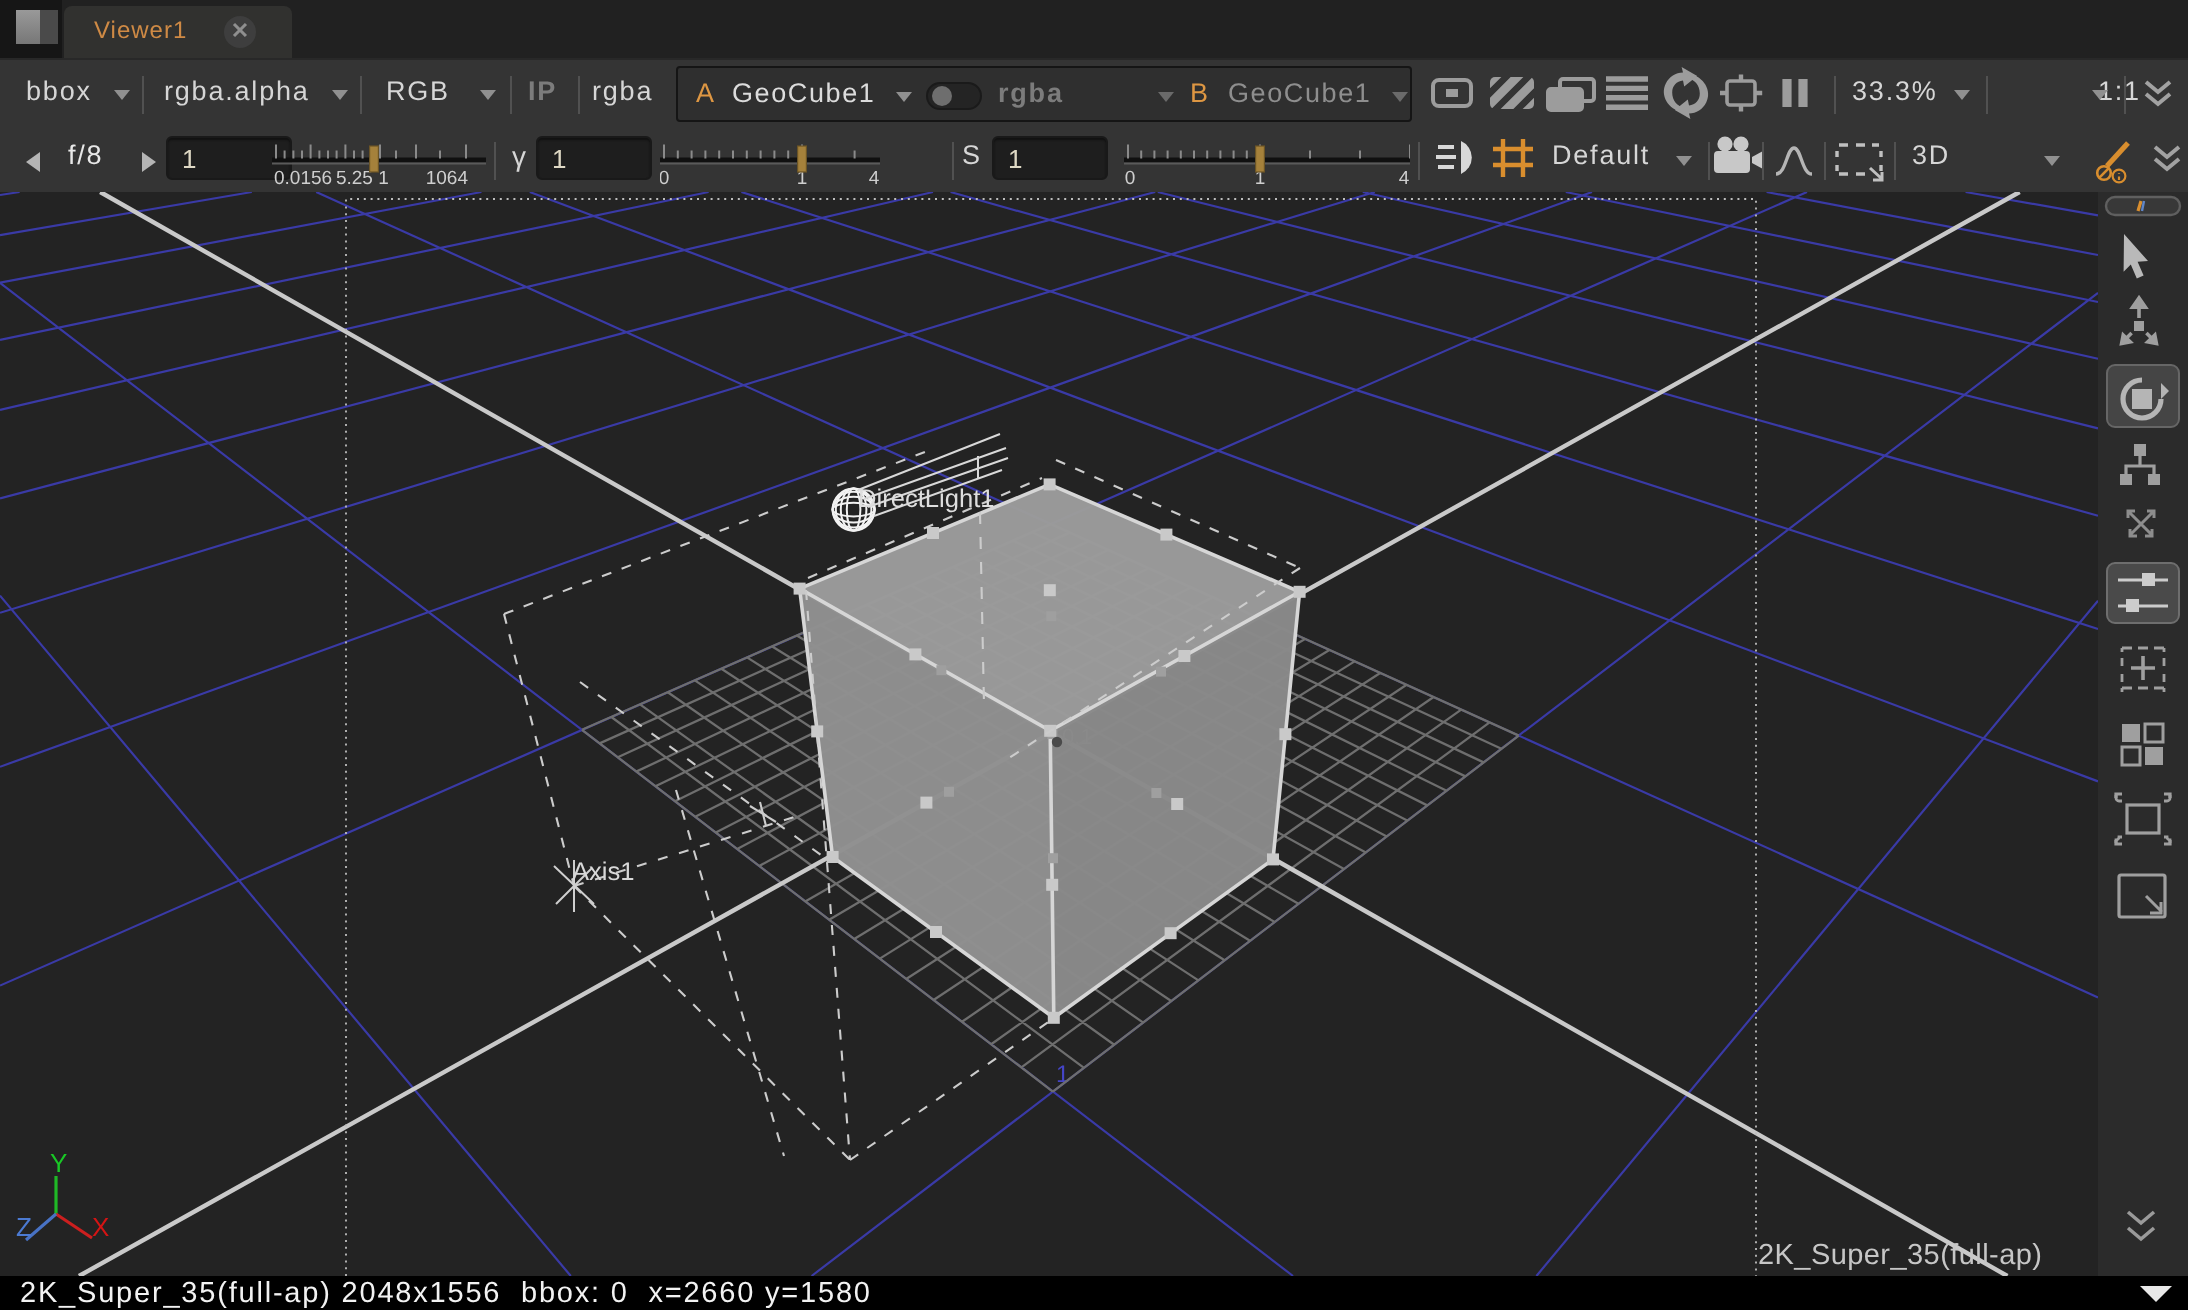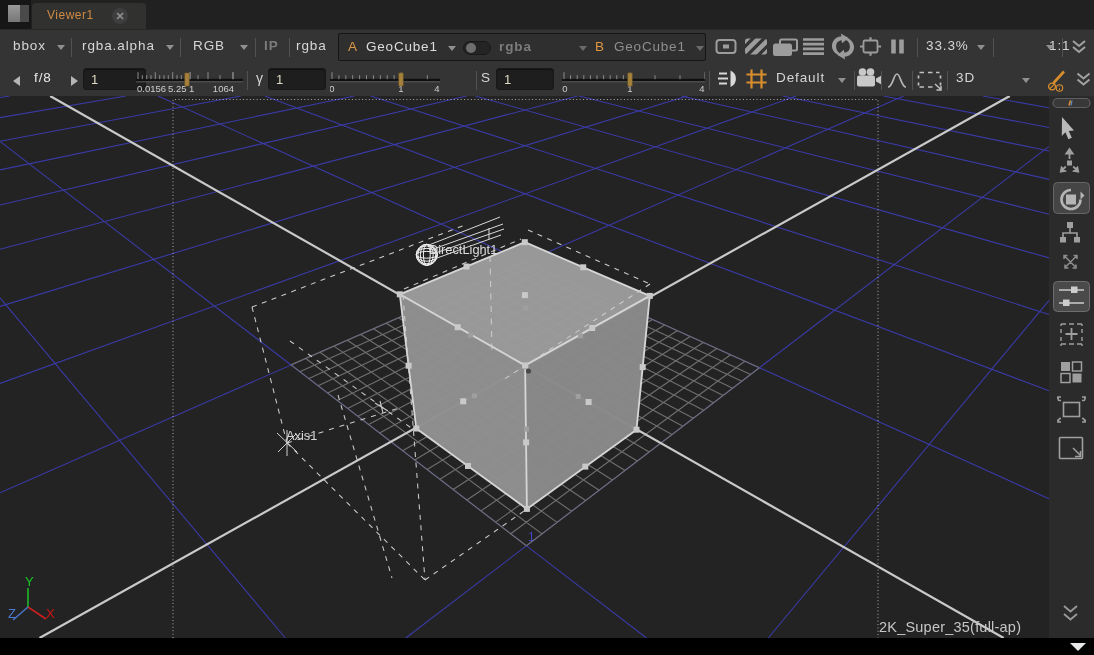--- a/index.html
+++ b/index.html
@@ -298,15 +298,16 @@
 <rect x="14.5" y="306.5" width="16" height="14"></rect>
 </g>
 <g stroke="#9f9f9f" fill="none" stroke-width="1.6">
 <rect x="10.5" y="341.5" width="23" height="21" rx="1"></rect>
 <path d="M24 352l8 8m-0.5-5v5.5h-5.5" stroke-width="1.5"></path>
 </g>
 <path d="M15 510l6.5 5.5 6.5-5.5M15 518l6.5 5.5 6.5-5.5" stroke="#9a9a9a" stroke-width="1.8" fill="none"></path>
 </svg>
   </div>
 <div class="abs" id="statusbar">
+    <span>2K_Super_35(full-ap) 2048x1556&nbsp; bbox: 0&nbsp; x=2660 y=1580</span>
 <svg class="abs" style="left:1066px;top:3px;" width="24" height="12" viewBox="0 0 24 12">
       <path d="M4 2h16l-8 8z" fill="#e8e8e8"></path>
     </svg>
   </div>
 </body></html>

